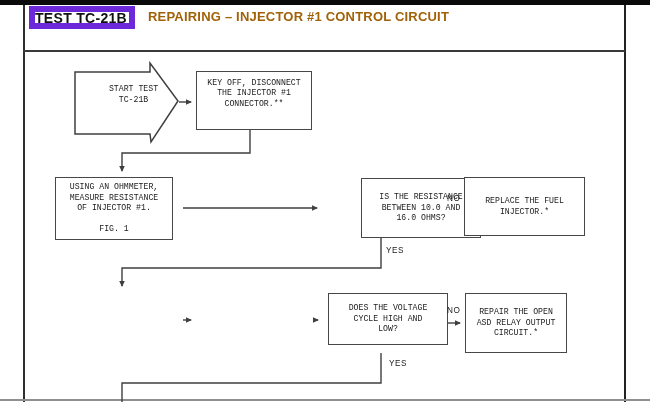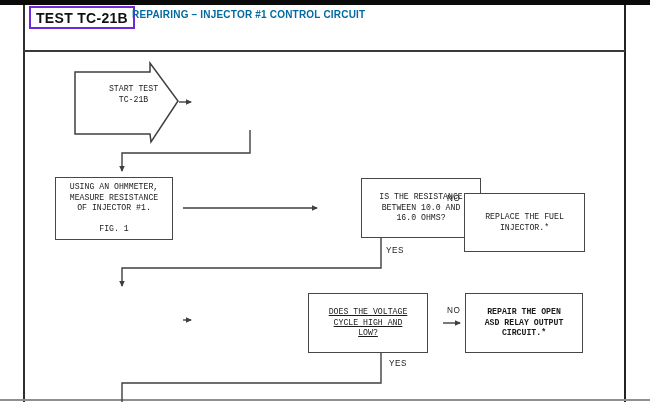--- a/index.html
+++ b/index.html
@@ -16,26 +16,26 @@
     overflow:hidden;font-family:"Liberation Sans",sans-serif;color:var(--ink);
   }
   .topbar{position:absolute;left:0;top:0;width:650px;height:5px;background:var(--bar);}
   .border-left{position:absolute;left:23px;top:5px;width:2px;height:397px;background:#2e2e2e;}
   .border-right{position:absolute;left:624px;top:5px;width:2px;height:397px;background:#232323;}
   .header-sep{position:absolute;left:23px;top:50px;width:602px;height:2px;background:#3a3a3a;}
   .bottom-grey{position:absolute;left:0;top:399px;width:650px;height:2px;background:var(--greyline);}
 
   .test-box{
     position:absolute;left:29px;top:6px;width:106px;height:23px;
-    border:2px solid #6d28d9;display:flex;align-items:center;justify-content:center;
+    border:6px solid #6d28d9;display:flex;align-items:center;
     font-weight:bold;font-size:14px;letter-spacing:.3px;color:#111;background:#fff;
   }
   .page-title{
-    position:absolute;left:132px;top:9px;font-weight:bold;font-size:10px;
-    letter-spacing:.2px;color:#0369a1;white-space:nowrap;
+    position:absolute;left:148px;top:9px;font-weight:bold;font-size:13px;
+    letter-spacing:.2px;color:#a16207;white-space:nowrap;
   }
 
   .flow-svg{position:absolute;left:0;top:0;width:650px;height:402px;color:var(--line);}
 
   .fbox{
     position:absolute;border:1.5px solid #474747;background:#fff;
     display:flex;align-items:center;justify-content:center;text-align:center;
     font-family:"Liberation Mono","DejaVu Sans Mono",monospace;
     font-size:8.2px;line-height:10.6px;color:var(--ink);
     white-space:pre-line;letter-spacing:0;
@@ -47,25 +47,25 @@
     font-family:"Liberation Mono","DejaVu Sans Mono",monospace;
     font-size:8.2px;line-height:10.6px;color:var(--ink);white-space:pre-line;
   }
   .flow-label{
     position:absolute;font-family:Liberation Sans, sans-serif;
     font-size:8.2px;color:var(--ink);letter-spacing:.5px;
   }
   .box-keyoff{left:196px;top:71px;width:116px;height:59px;padding-bottom:14px;}
   .box-ohm{left:55px;top:177px;width:118px;height:63px;}
   .box-resq{left:323px;top:178px;width:120px;height:60px;margin-left:38px;}
-  .box-repl{left:464px;top:177px;width:121px;height:59px;margin-top:16px;}
+  .box-repl{left:464px;top:177px;width:121px;height:59px;}
   .box-keyon{left:67px;top:292px;width:116px;height:60px;}
   .box-volt{left:196px;top:292px;width:118px;height:61px;}
-  .box-voltq{left:308px;top:293px;width:120px;height:60px;text-decoration:underline;}
-  .box-repair{left:465px;top:293px;width:118px;height:60px;font-weight:bold;}
+  .box-voltq{left:328px;top:293px;width:120px;height:52px;}
+  .box-repair{left:465px;top:293px;width:102px;height:60px;}
 
   .lbl-no1{left:447px;top:194px;}
   .lbl-yes1{left:386px;top:246px;}
   .lbl-no2{left:447px;top:306px;}
   .lbl-yes2{left:389px;top:359px;}
 </style>
 </head>
 <body>
 
 <div class="screen">
@@ -97,20 +97,23 @@
     <path d="M381,238 V268 H122 V286" fill="none" stroke="currentColor" stroke-width="1.4" marker-end="url(#ah)"></path>
     <path d="M183,320 H191" fill="none" stroke="currentColor" stroke-width="1.4" marker-end="url(#ah)"></path>
     <path d="M314,320 H318" fill="none" stroke="currentColor" stroke-width="1.4" marker-end="url(#ah)"></path>
     <path d="M443,323 H460" fill="none" stroke="currentColor" stroke-width="1.4" marker-end="url(#ah)"></path>
     <path d="M381,353 V383 H122 V403" fill="none" stroke="currentColor" stroke-width="1.4"></path>
   </svg>
 
   <div class="start-text">START TEST
 TC-21B</div>
 
+  <div class="fbox box-keyoff">KEY OFF, DISCONNECT
+THE INJECTOR #1
+CONNECTOR.**</div>
   <div class="fbox box-ohm">USING AN OHMMETER,
 MEASURE RESISTANCE
 OF INJECTOR #1.
 
 FIG. 1</div>
   <div class="fbox box-resq">IS THE RESISTANCE
 BETWEEN 10.0 AND
 16.0 OHMS?</div>
   <div class="fbox box-repl">REPLACE THE FUEL
 INJECTOR.*</div>

